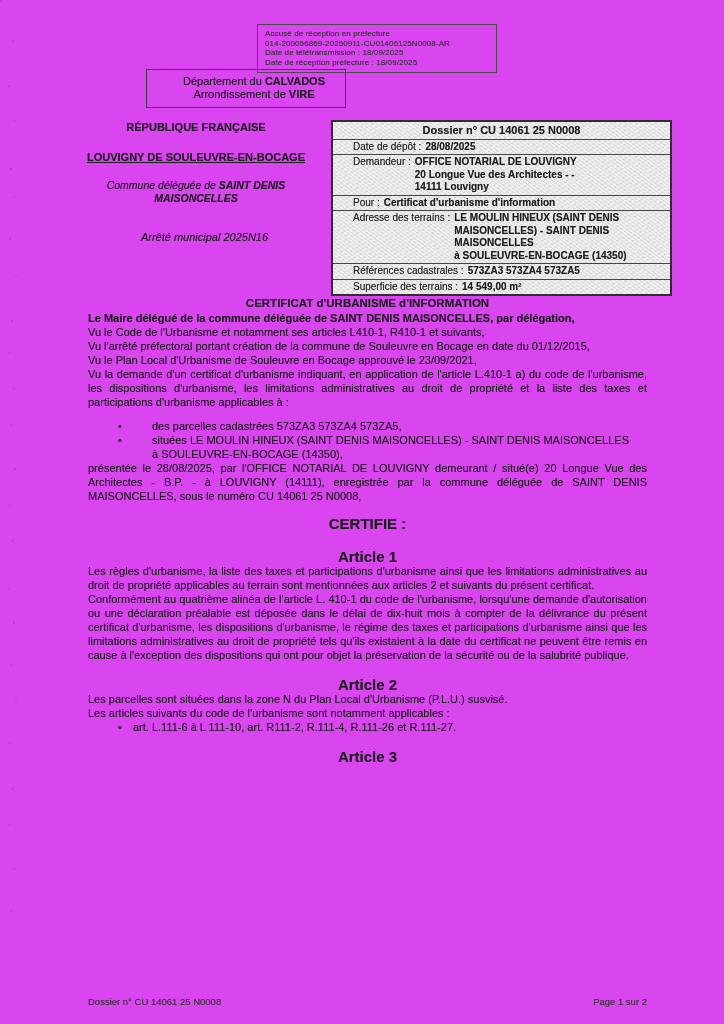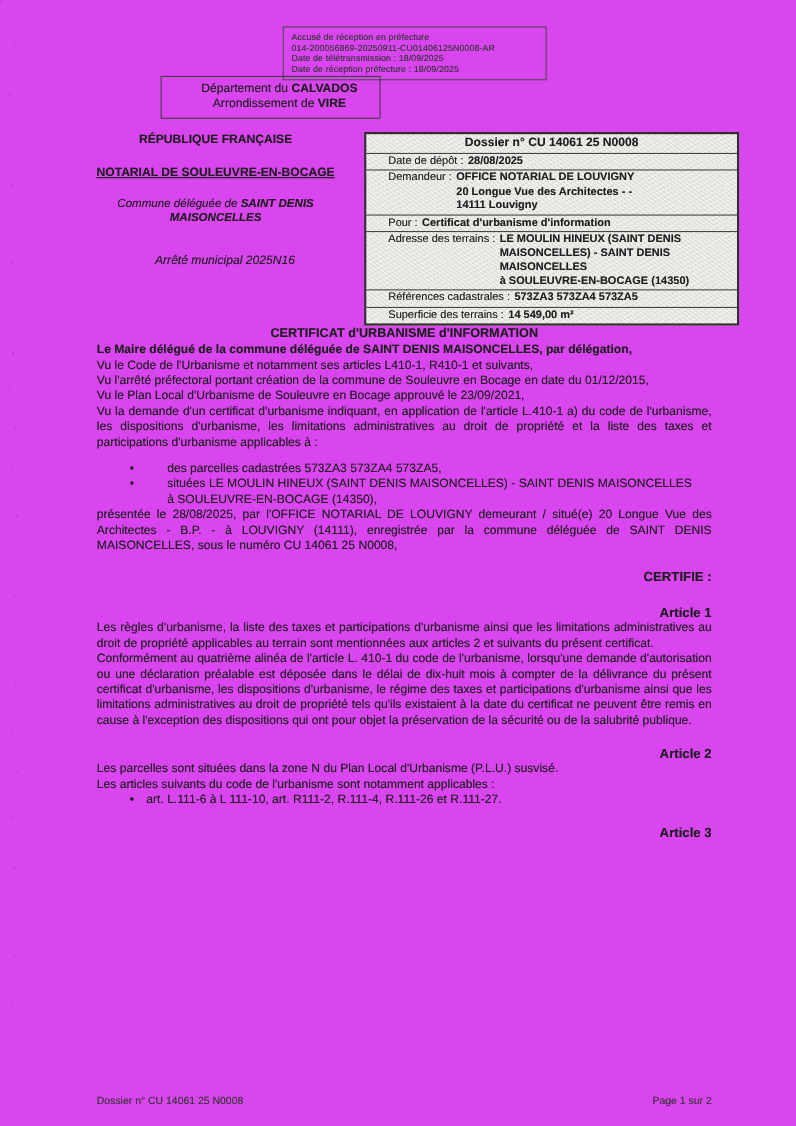--- a/index.html
+++ b/index.html
@@ -71,21 +71,21 @@
   .dt-value{flex:1 1 auto;font-weight:bold;white-space:pre-line;}
   
   .content{position:absolute;left:88px;top:296px;width:559px;font-size:11px;line-height:14px;}
   .title-block{text-align:center;font-weight:bold;font-size:11.5px;line-height:15px;}
   .content p{margin:0;}
   .p-just{text-align:justify;}
   .pre{white-space:pre-line;}
   .mt-lg{margin-top:29px;}
   .mt-md{margin-top:14px;}
   .mt-sm{margin-top:12px;}
-  .center-h{font-weight:bold;font-size:12px;text-align:right;}
+  .center-h{font-weight:bold;font-size:15px;text-align:center;}
   ul.doc-list{list-style:none;margin:10px 0 0 0;padding:0;}
   ul.doc-list li{position:relative;padding-left:64px;white-space:pre-line;}
   ul.doc-list li::before{content:"\2022";position:absolute;left:30px;top:0;}
   ul.doc-list.tight li{padding-left:45px;}
   ul.doc-list.tight{margin-top:0;}
   
   .footer{
     position:absolute;left:88px;bottom:17px;width:559px;
     display:flex;justify-content:space-between;
     font-size:9.5px;color:#3a3a3a;
@@ -104,21 +104,21 @@
     <div>Date de réception préfecture : 18/09/2025</div>
   </div>
 
   <div class="dept-box">
     <div><span>Département du</span> <span class="b">CALVADOS</span></div>
     <div><span>Arrondissement de</span> <span class="b">VIRE</span></div>
   </div>
 
   <div class="left-col">
     <div class="republic">RÉPUBLIQUE FRANÇAISE</div>
-    <div class="commune">NOTARIAL DE SOULEUVRE-EN-BOCAGE</div>
+    <div class="commune">LOUVIGNY DE SOULEUVRE-EN-BOCAGE</div>
     <div class="delegated"><span>Commune déléguée de</span> <span class="name">SAINT DENIS MAISONCELLES</span></div>
     <div class="arrete">Arrêté municipal 2025N16</div>
   </div>
 
   <div class="dossier-table">
     <div class="dt-header">Dossier n° CU 14061 25 N0008</div>
     <div class="dt-row">
       <span class="dt-label">Date de dépôt :</span>
       <span class="dt-value">28/08/2025</span>
     </div>

